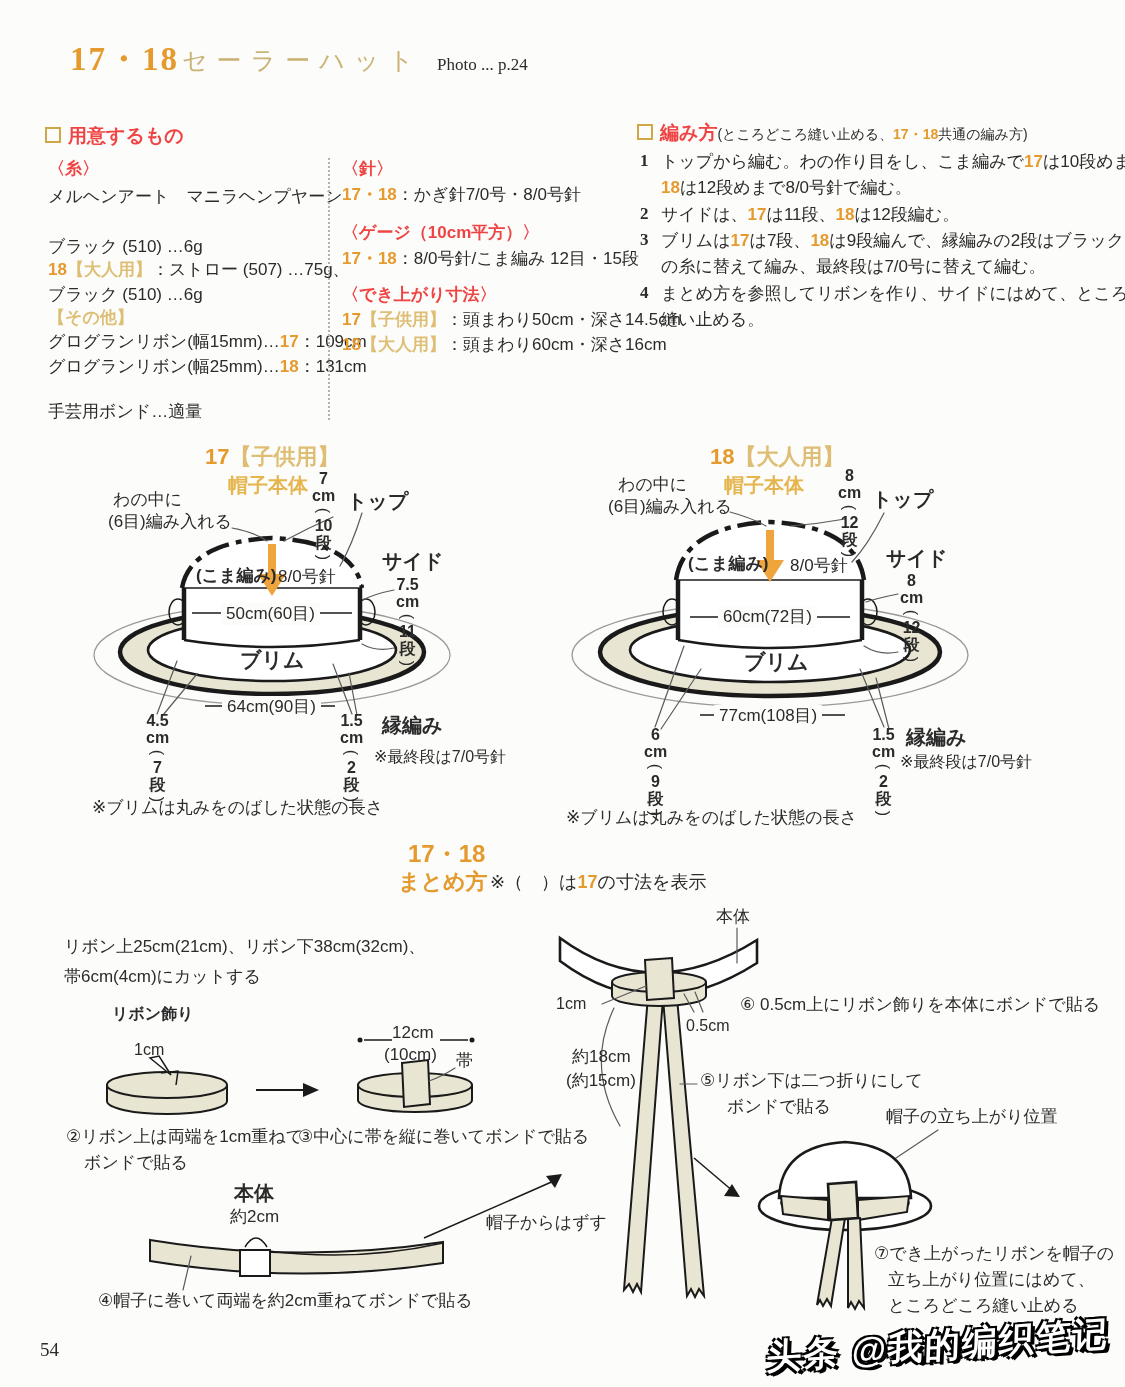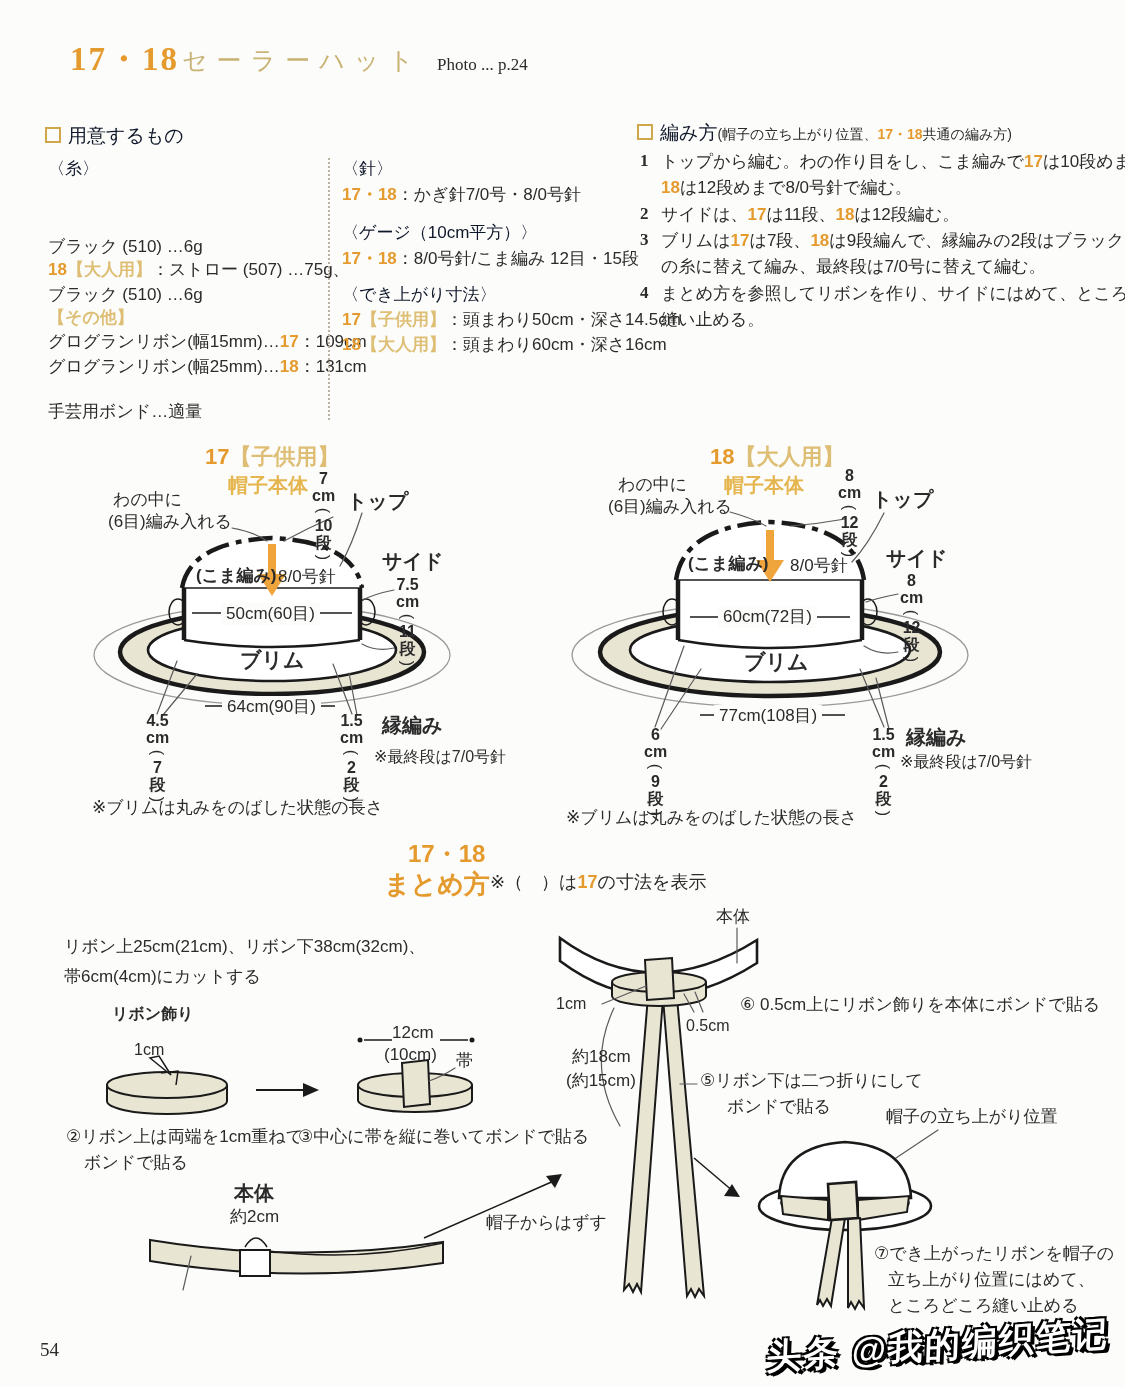--- a/index.html
+++ b/index.html
@@ -1,21 +1,21 @@
 <!DOCTYPE html>
 <html><head>
 <meta charset="utf-8">
 <style>
   html,body{margin:0;padding:0;background:#e8e8e8}
   .page{position:relative;width:1125px;height:1387px;background:#fcfcfa;overflow:hidden;
         font-family:"Liberation Sans","DejaVu Sans",sans-serif;color:#2b2b2b}
   .t{position:absolute;white-space:nowrap;font-size:17px;line-height:1.3;color:#2b2b2b}
   .b{font-weight:bold}
   .o{color:#E59A2E;font-weight:bold}
-  .g{color:#0f172a;font-weight:normal}
+  .g{color:#ef4444;font-weight:bold}
   .lg{color:#DEBE74;font-weight:bold}
   .ser{font-family:"Liberation Serif","DejaVu Serif",serif}
   .sq{display:inline-block;width:12px;height:12px;border:2px solid #CFA64A;margin-right:7px;vertical-align:-1px}
   .vdim{position:absolute;display:flex;flex-direction:column;align-items:center;
         font-size:16px;line-height:17px;color:#2b2b2b;font-weight:bold}
   .vdim .p{transform:rotate(90deg);height:13px;line-height:13px;font-weight:normal}
   .dimbg{background:#fcfcfa;padding:0 5px}
   .divider{position:absolute;left:328px;top:158px;height:262px;border-left:2px dotted #b9b3a6}
   svg{position:absolute;left:0;top:0}
   .sk1{stroke:#9a9a9a;stroke-width:1.3}
@@ -156,39 +156,40 @@
     <path d="M740,1197 l-16,-1 8,-12 z" class="fb" stroke="none"></path>
   </g>
 </svg>
 
 <div class="t ser o" style="left:70px;top:38px;font-size:33px;letter-spacing:2px">17・18</div>
 <div class="t" style="left:182px;top:44px;font-size:25px;letter-spacing:9px;color:#C9B377">セーラーハット</div>
 <div class="t ser" style="left:437px;top:54px;font-size:17px">Photo ... p.24</div>
 
 <div class="t g" style="left:45px;top:124px;font-size:19px"><span class="sq"></span><span>用意するもの</span></div>
 <div class="t g" style="left:48px;top:158px">〈糸〉</div>
+<div class="t" style="left:48px;top:186px">メルヘンアート　マニラヘンプヤーン</div>
 <div class="t" style="left:48px;top:236px">ブラック (510) …6g</div>
 <div class="t" style="left:48px;top:259px"><span class="o">18</span><span class="lg">【大人用】</span><span>：ストロー (507) …75g、</span></div>
 <div class="t" style="left:48px;top:284px">ブラック (510) …6g</div>
 <div class="t lg" style="left:48px;top:307px">【その他】</div>
 <div class="t" style="left:48px;top:331px"><span>グログランリボン(幅15mm)…</span><span class="o">17</span><span>：109cm</span></div>
 <div class="t" style="left:48px;top:356px"><span>グログランリボン(幅25mm)…</span><span class="o">18</span><span>：131cm</span></div>
 <div class="t" style="left:48px;top:401px">手芸用ボンド…適量</div>
 
 <div class="divider"></div>
 
 <div class="t g" style="left:342px;top:158px">〈針〉</div>
 <div class="t" style="left:342px;top:184px"><span class="o">17・18</span><span>：かぎ針7/0号・8/0号針</span></div>
 <div class="t g" style="left:342px;top:222px">〈ゲージ（10cm平方）〉</div>
 <div class="t" style="left:342px;top:248px"><span class="o">17・18</span><span>：8/0号針/こま編み 12目・15段</span></div>
 <div class="t g" style="left:342px;top:284px">〈でき上がり寸法〉</div>
 <div class="t" style="left:342px;top:309px"><span class="o">17</span><span class="lg">【子供用】</span><span>：頭まわり50cm・深さ14.5cm</span></div>
 <div class="t" style="left:342px;top:334px"><span class="o">18</span><span class="lg">【大人用】</span><span>：頭まわり60cm・深さ16cm</span></div>
 
-<div class="t" style="left:637px;top:121px"><span class="sq"></span><span class="g" style="font-size:19px">編み方</span><span style="font-size:14px">(帽子の立ち上がり位置、</span><span class="o" style="font-size:14px">17・18</span><span style="font-size:14px">共通の編み方)</span></div>
+<div class="t" style="left:637px;top:121px"><span class="sq"></span><span class="g" style="font-size:19px">編み方</span><span style="font-size:14px">(ところどころ縫い止める、</span><span class="o" style="font-size:14px">17・18</span><span style="font-size:14px">共通の編み方)</span></div>
 <div class="t ser b" style="left:640px;top:150px">1</div>
 <div class="t" style="left:661px;top:151px"><span>トップから編む。わの作り目をし、こま編みで</span><span class="o">17</span><span>は10段めまで、</span></div>
 <div class="t" style="left:661px;top:177px"><span class="o">18</span><span>は12段めまで8/0号針で編む。</span></div>
 <div class="t ser b" style="left:640px;top:203px">2</div>
 <div class="t" style="left:661px;top:204px"><span>サイドは、</span><span class="o">17</span><span>は11段、</span><span class="o">18</span><span>は12段編む。</span></div>
 <div class="t ser b" style="left:640px;top:229px">3</div>
 <div class="t" style="left:661px;top:230px"><span>ブリムは</span><span class="o">17</span><span>は7段、</span><span class="o">18</span><span>は9段編んで、縁編みの2段はブラック</span></div>
 <div class="t" style="left:661px;top:256px">の糸に替えて編み、最終段は7/0号に替えて編む。</div>
 <div class="t ser b" style="left:640px;top:282px">4</div>
 <div class="t" style="left:661px;top:283px">まとめ方を参照してリボンを作り、サイドにはめて、ところどころ</div>
@@ -282,35 +283,36 @@
       <span class="p">(</span>
       <span>2</span>
       <span>段</span>
       <span class="p">)</span>
     </div>
 <div class="t b" style="left:906px;top:724px;font-size:20px">縁編み</div>
 <div class="t" style="left:900px;top:752px;font-size:16px">※最終段は7/0号針</div>
 <div class="t" style="left:566px;top:807px">※ブリムは丸みをのばした状態の長さ</div>
 
 <div class="t o" style="left:408px;top:838px;font-size:24px">17・18</div>
-<div class="t o" style="left:384px;top:868px;font-size:26px">まとめ方</div>
+<div class="t o" style="left:398px;top:868px;font-size:22px">まとめ方</div>
 <div class="t" style="left:490px;top:871px;font-size:18px"><span>※（　）は</span><span class="o">17</span><span>の寸法を表示</span></div>
 
 <div class="t" style="left:64px;top:936px">リボン上25cm(21cm)、リボン下38cm(32cm)、</div>
 <div class="t" style="left:64px;top:966px">帯6cm(4cm)にカットする</div>
 <div class="t b" style="left:112px;top:1004px;font-size:16px">リボン飾り</div>
 <div class="t" style="left:134px;top:1040px;font-size:16px">1cm</div>
 <div class="t" style="left:66px;top:1126px">②リボン上は両端を1cm重ねて</div>
 <div class="t" style="left:84px;top:1152px">ボンドで貼る</div>
 <div class="t" style="left:392px;top:1022px">12cm</div>
 <div class="t" style="left:384px;top:1044px">(10cm)</div>
 <div class="t" style="left:456px;top:1050px">帯</div>
 <div class="t" style="left:298px;top:1126px">③中心に帯を縦に巻いてボンドで貼る</div>
 <div class="t b" style="left:234px;top:1180px;font-size:20px">本体</div>
 <div class="t" style="left:230px;top:1206px">約2cm</div>
+<div class="t" style="left:98px;top:1290px">④帽子に巻いて両端を約2cm重ねてボンドで貼る</div>
 <div class="t" style="left:486px;top:1212px">帽子からはずす</div>
 
 <div class="t" style="left:716px;top:906px">本体</div>
 <div class="t" style="left:556px;top:994px;font-size:16px">1cm</div>
 <div class="t" style="left:686px;top:1016px;font-size:16px">0.5cm</div>
 <div class="t" style="left:740px;top:994px">⑥ 0.5cm上にリボン飾りを本体にボンドで貼る</div>
 <div class="t" style="left:572px;top:1046px">約18cm</div>
 <div class="t" style="left:566px;top:1070px">(約15cm)</div>
 <div class="t" style="left:700px;top:1070px">⑤リボン下は二つ折りにして</div>
 <div class="t" style="left:727px;top:1096px">ボンドで貼る</div>

